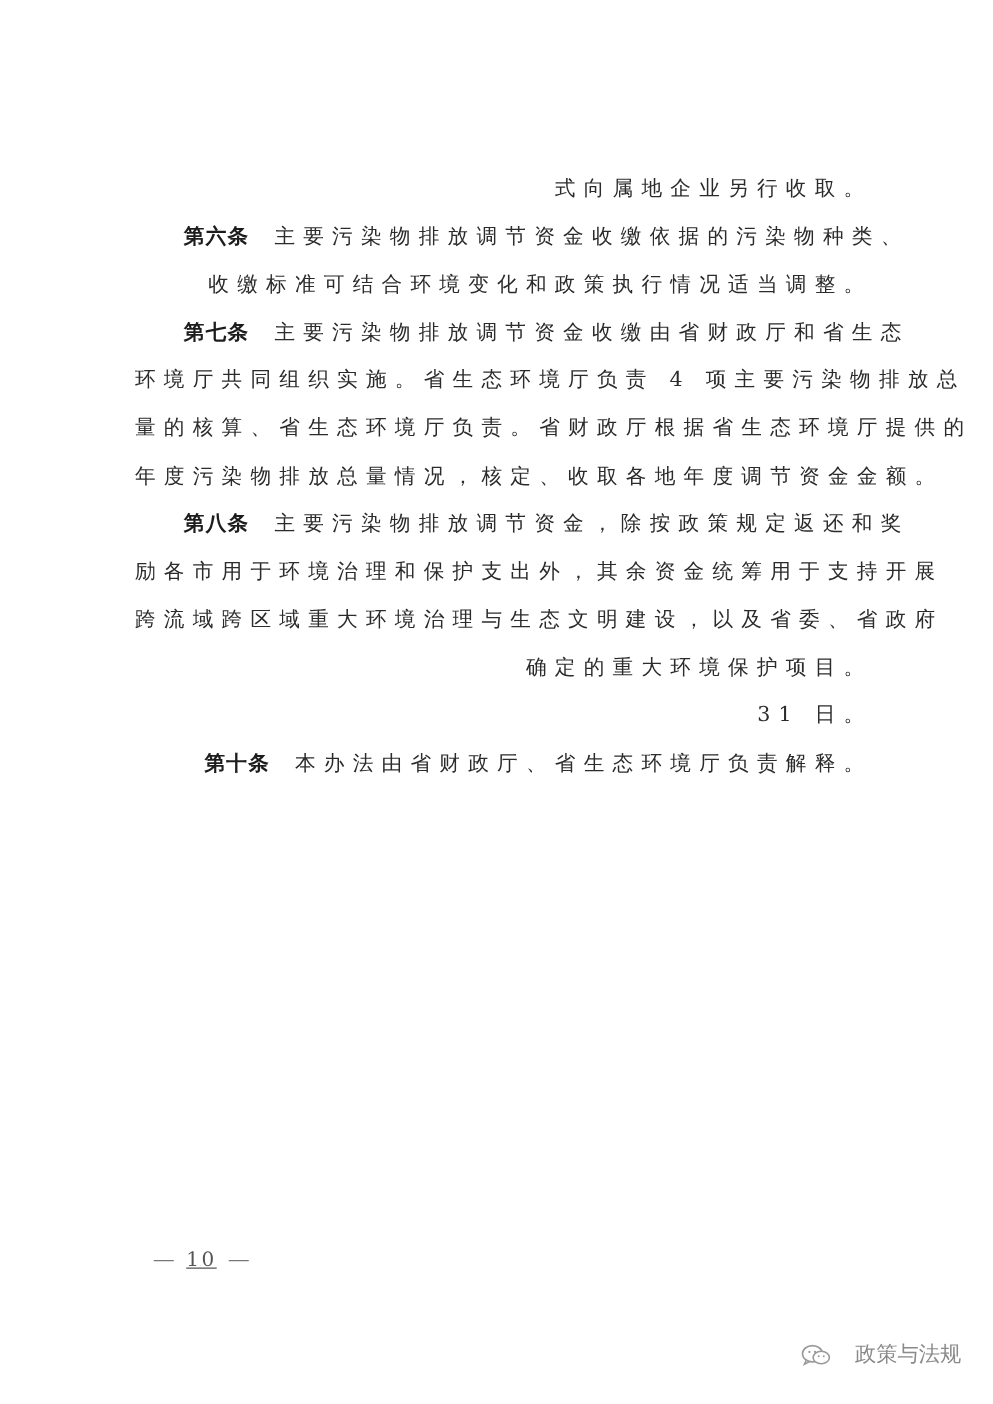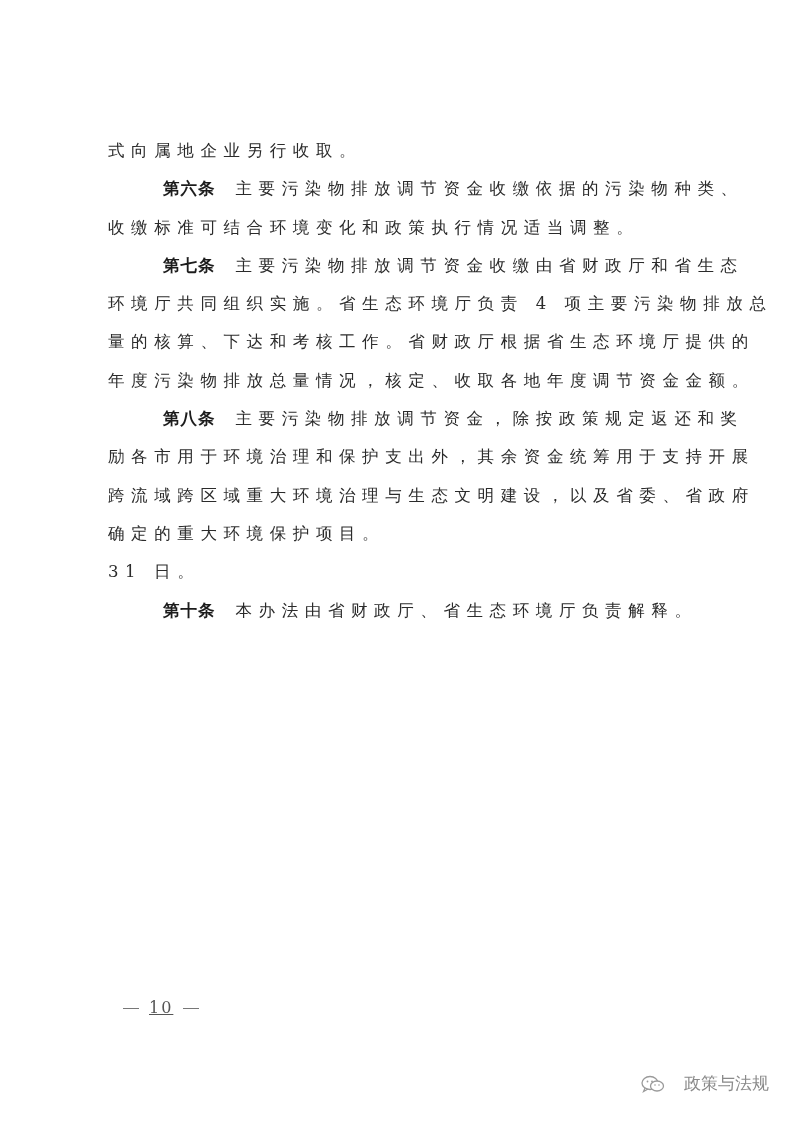--- a/index.html
+++ b/index.html
@@ -19,39 +19,39 @@
       position: absolute;
       left: 0; top: 0;
       width: 794px; height: 1123px;
       background: #ffffff;
     }
     .body-text {
       position: absolute;
       left: 108px;
       top: 132px;
       width: 590px;
+      text-align: right;
     }
     .line {
       height: 38.3px;
       line-height: 38.3px;
       font-size: 16.5px;
       letter-spacing: 6.6px;
       white-space: nowrap;
       color: #2b2b2b;
     }
     .line.indent {
       padding-left: 39px;
     }
     .article-num {
       font-family: Liberation Mono, monospace;
       font-weight: bold;
       letter-spacing: 1px;
       color: #1c1c1c;
       margin-right: 20px;
-      margin-left: 16px;
     }
     .page-number {
       position: absolute;
       left: 113px;
       top: 998px;
       font-size: 16px;
       color: #555;
       letter-spacing: 2px;
       font-family: "DejaVu Serif", "Liberation Serif", serif;
       text-decoration: underline;
@@ -93,21 +93,21 @@
     <div class="line">
       <span>收缴标准可结合环境变化和政策执行情况适当调整。</span>
     </div>
     <div class="line indent">
       <span class="article-num">第七条</span><span>主要污染物排放调节资金收缴由省财政厅和省生态</span>
     </div>
     <div class="line">
       <span>环境厅共同组织实施。省生态环境厅负责 4 项主要污染物排放总</span>
     </div>
     <div class="line">
-      <span>量的核算、下达和考核工作。省财政厅根据省生态环境厅提供的</span>
+      <span>量的核算、省生态环境厅负责。省财政厅根据省生态环境厅提供的</span>
     </div>
     <div class="line">
       <span>年度污染物排放总量情况，核定、收取各地年度调节资金金额。</span>
     </div>
     <div class="line indent">
       <span class="article-num">第八条</span><span>主要污染物排放调节资金，除按政策规定返还和奖</span>
     </div>
     <div class="line">
       <span>励各市用于环境治理和保护支出外，其余资金统筹用于支持开展</span>
     </div>

